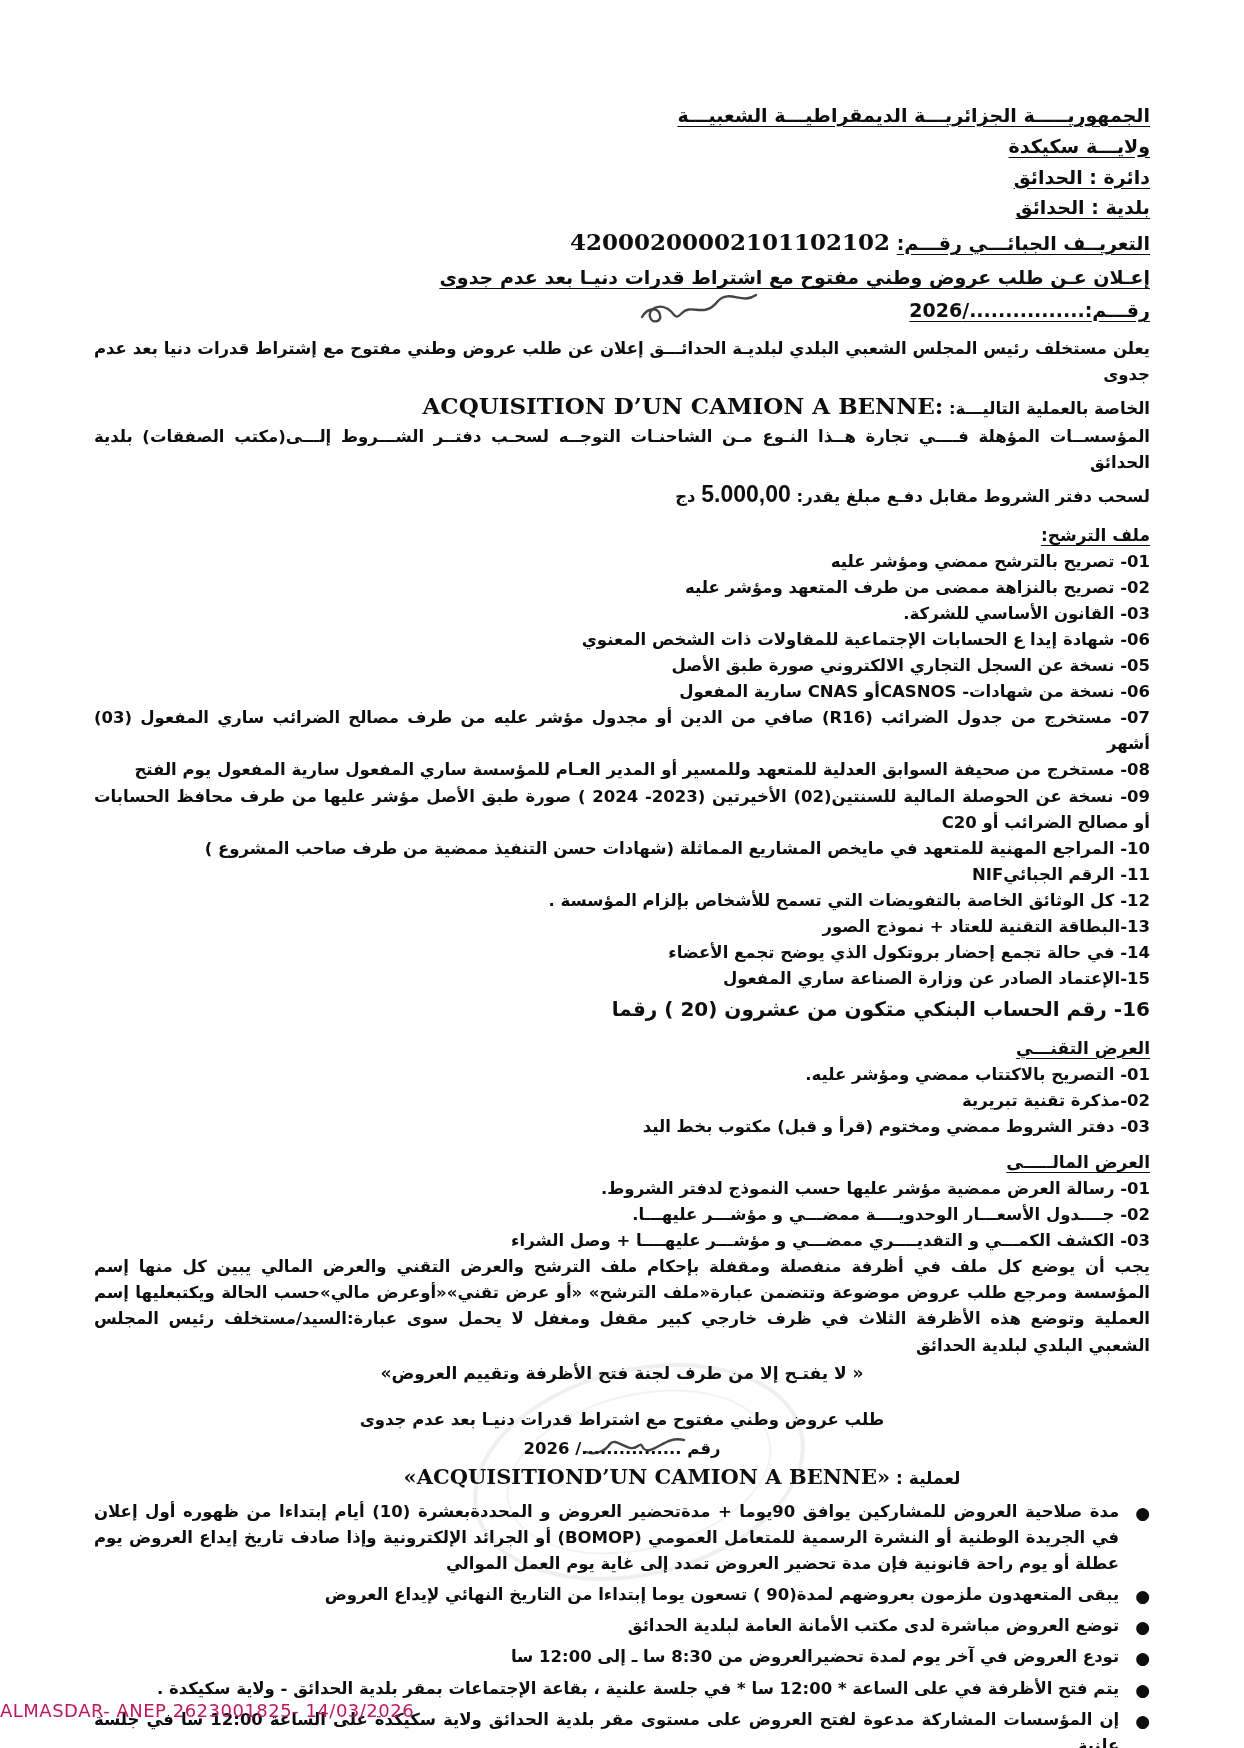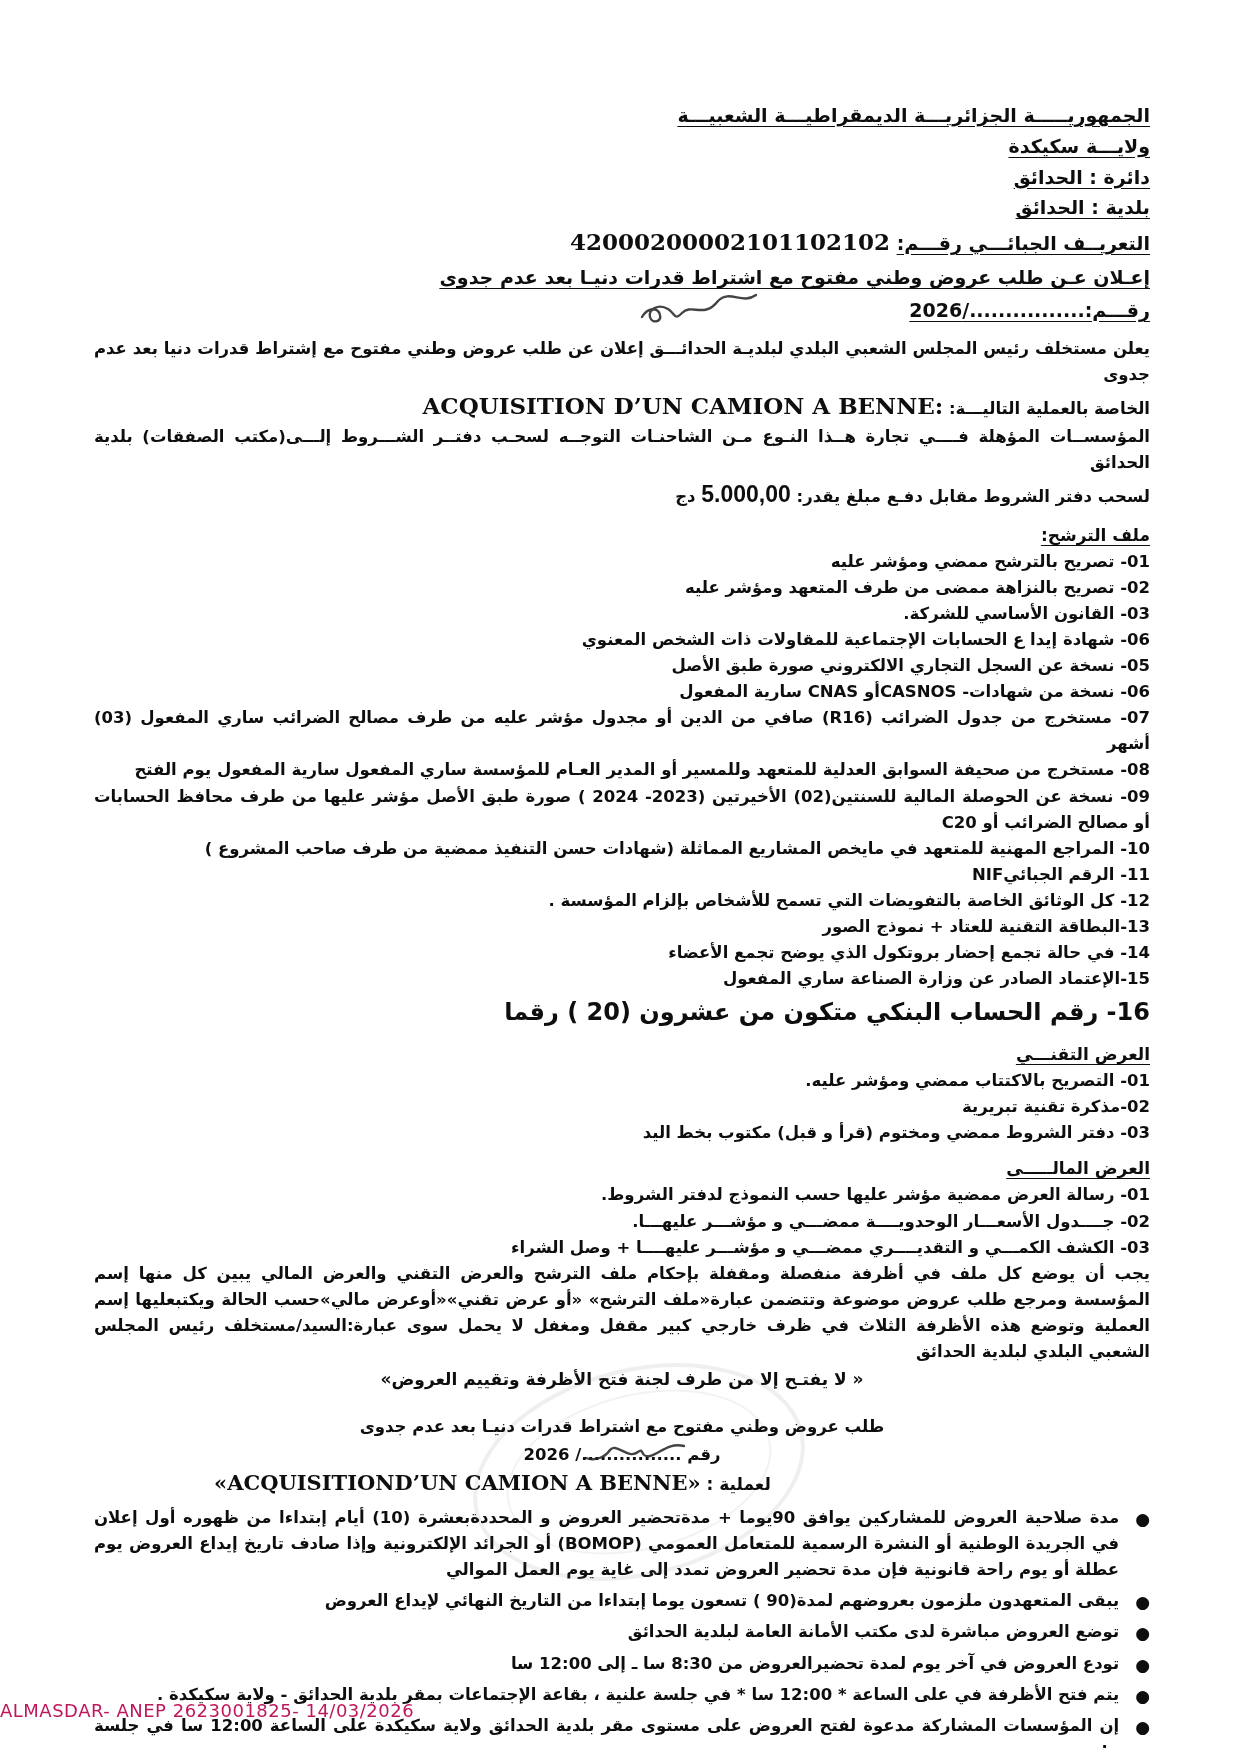--- a/index.html
+++ b/index.html
@@ -20,24 +20,24 @@
   .ann{margin-top:2px;}
   .numline{position:relative;margin-top:2px;}
   
   .t{font-size:16.5px;font-weight:700;line-height:1.58;}
   .just{text-align:justify;text-align-last:right;}
   .sec-title{font-size:17px;font-weight:700;line-height:1.6;margin-top:9px;}
   .sec-title span{text-decoration:underline;text-underline-offset:4px;}
   .fr-big{font-family:"DejaVu Serif",serif;font-size:23px;font-weight:700;direction:ltr;unicode-bidi:embed;}
   .line2{text-align:right;}
   .amount{font-family:Liberation Sans, sans-serif;font-size:23px;}
-  .item16{font-size:24px;margin:2px 0;}
+  .item16{font-size:20px;margin:2px 0;}
   .quote-line{text-align:center;font-size:17px;font-weight:700;line-height:1.7;}
   .center{text-align:center;}
-  .op-line{text-align:left;padding-left:120px;margin-top:2px;font-size:17px;font-weight:700;}
+  .op-line{text-align:center;padding-left:120px;margin-top:2px;font-size:17px;font-weight:700;}
   .op-line .fr-mid{font-family:"DejaVu Serif",serif;font-size:21px;font-weight:700;direction:ltr;unicode-bidi:embed;}
   
   .bullets{margin-top:10px;}
   .bullet{display:flex;gap:16px;margin:5px 0;align-items:flex-start;}
   .bullet .dot{flex:0 0 auto;font-size:17px;line-height:1.55;transform:translateY(1px);}
   .bullet .bt{flex:1 1 auto;}
   
   .footer{
     position:absolute;bottom:27px;left:0;width:100%;text-align:left;
     direction:ltr;font-size:18px;color:#be185d;letter-spacing:.5px;

